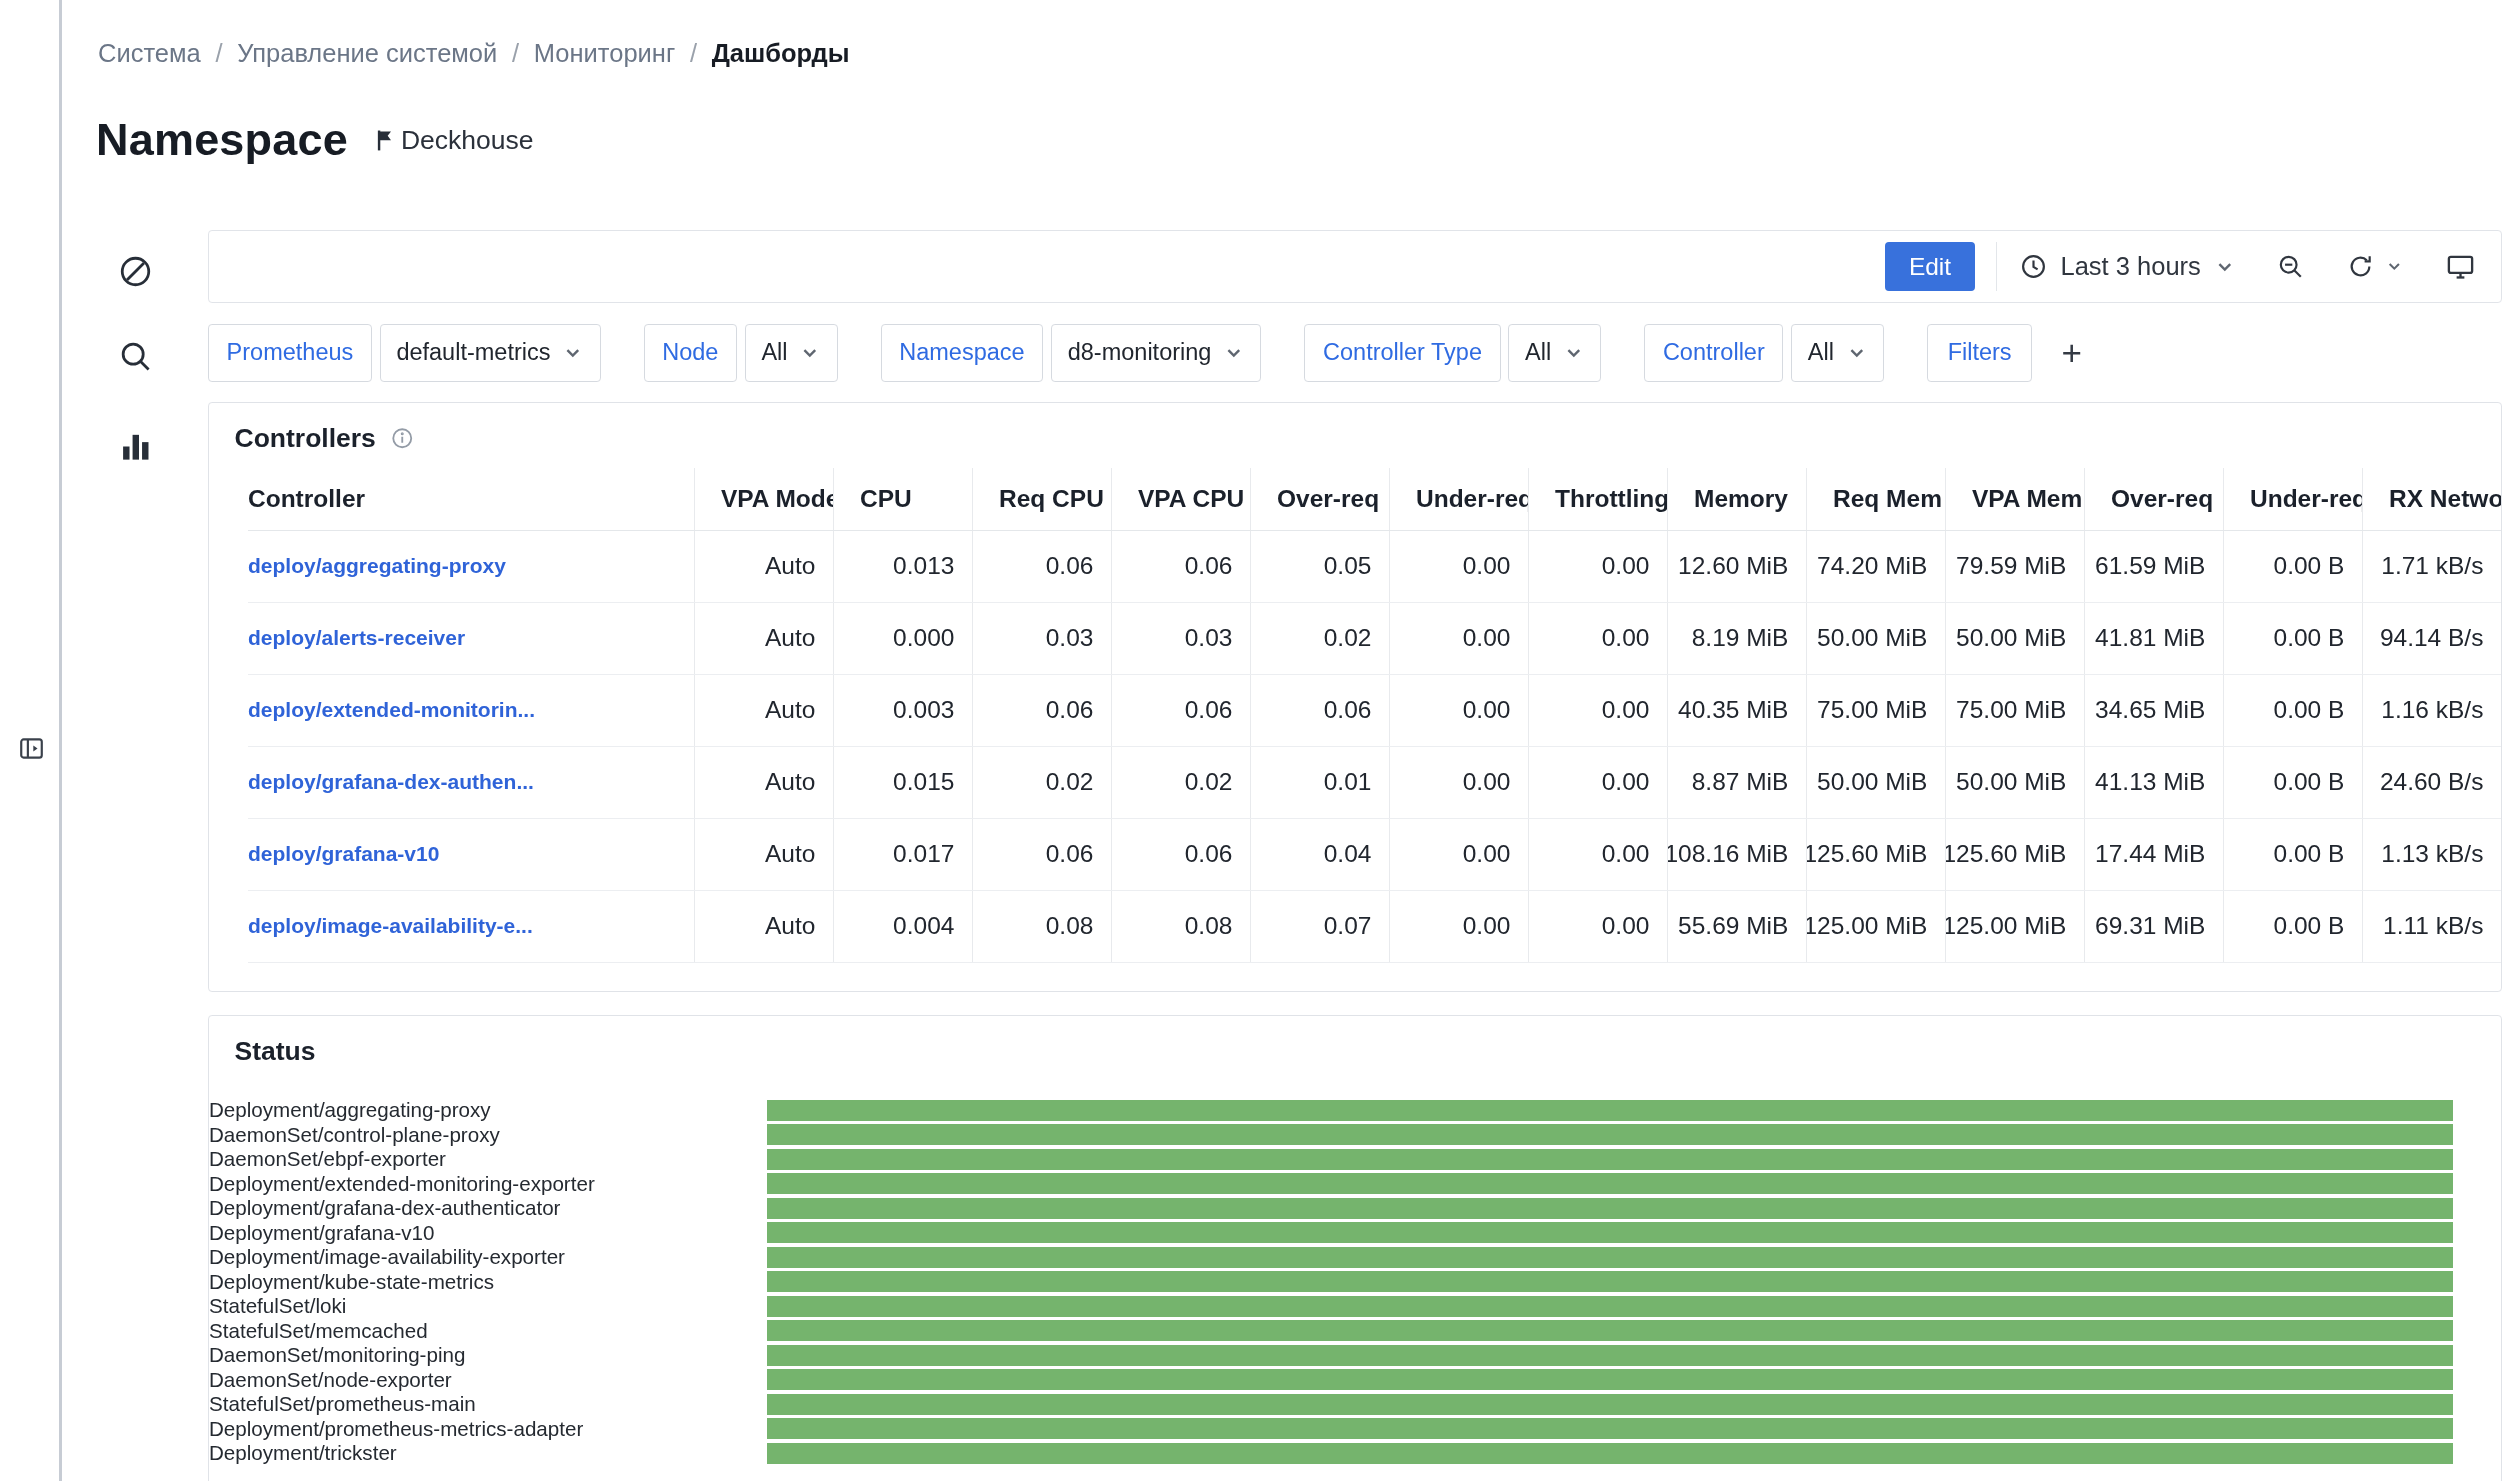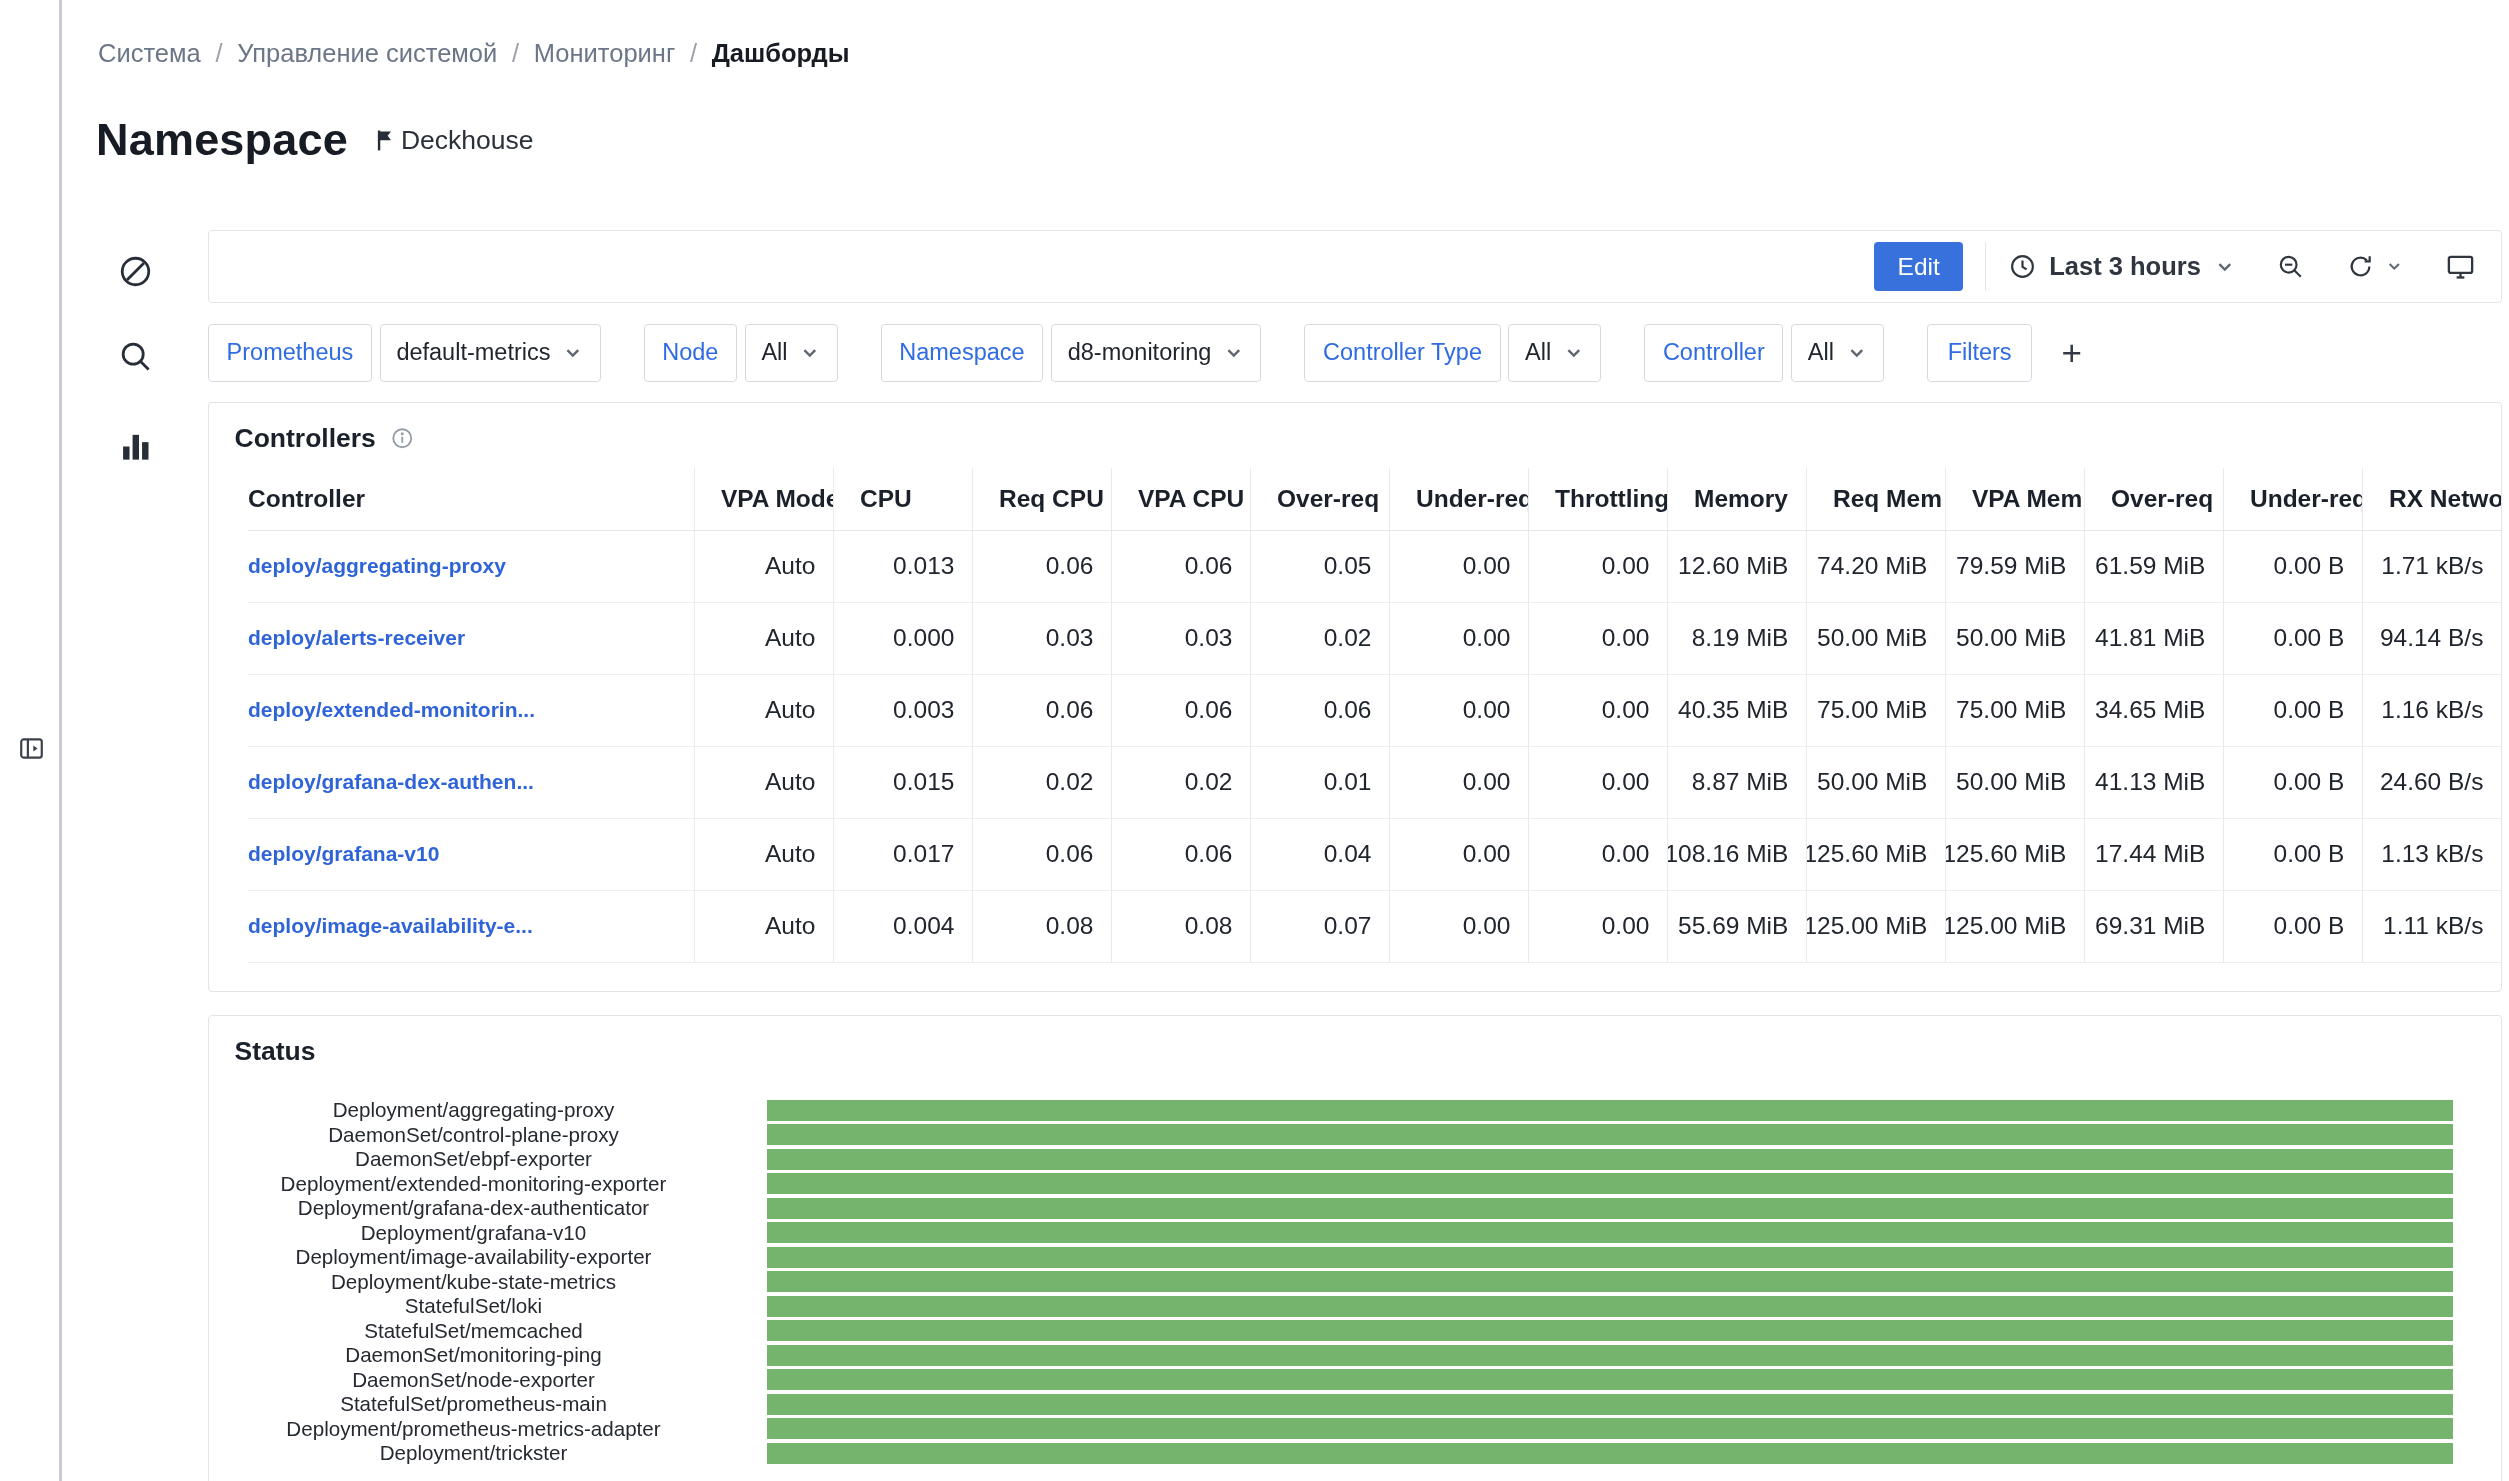--- a/index.html
+++ b/index.html
@@ -23,21 +23,21 @@
   
   .title-row{position:absolute;left:96px;top:114px;display:flex;align-items:center}
   .title-row h1{font-size:45px;font-weight:bold;color:#171c24;letter-spacing:0.2px}
   .flag-icon{margin-left:25.5px;display:flex;align-items:center}
   .badge{margin-left:1px;font-size:26.5px;color:#2b313b}
 
   
   .toolbar{position:absolute;left:208px;top:230px;width:2294px;height:73px;border:1px solid #e1e4e9;border-radius:3.9px;background:#fff;display:flex;align-items:center;justify-content:flex-end;padding-right:25.5px}
   .edit-btn{border:none;background:#3871dc;color:#fff;font-family:inherit;font-size:24.5px;font-weight:500;height:49px;padding:0 23.5px;border-radius:3.9px;cursor:pointer}
   .tb-divider{width:1px;height:49px;background:#e3e6ea;margin:0 21.6px}
-  .time-picker{display:flex;align-items:center;gap:12.7px;cursor:pointer;color:#30363f;font-size:25.5px;font-weight:700}
+  .time-picker{display:flex;align-items:center;gap:12.7px;cursor:pointer;color:#30363f;font-size:25.5px;font-weight:400}
   .tb-icon{margin-left:41px;display:flex;align-items:center;cursor:pointer}
   .refresh-group{margin-left:41px;display:flex;align-items:center;gap:9.8px}
   .chev-svg{width:21.6px;height:21.6px}
   .chev-sm{width:18.6px;height:18.6px}
 
   
   .filter-bar{position:absolute;left:208px;top:323px;height:59px;display:flex;align-items:center;gap:43px}
   .filter-pair{display:flex;gap:7.8px}
   .chip{height:58px;display:flex;align-items:center;border:1px solid #d6dae0;border-radius:3.9px;background:#fff;font-size:23.5px;cursor:pointer}
   .chip-label{padding:0 17.6px;color:#2f6be2;font-weight:500}
@@ -62,21 +62,21 @@
   .col-num{width:139px;flex:0 0 139px;border-left:1px solid #e8eaed}
   .th{font-size:24.5px;font-weight:bold;color:#1b212b;white-space:nowrap}
   .th.col-num{padding-left:26px;justify-content:flex-start}
   .td.col-num{justify-content:flex-end;padding-right:17.6px}
   .num{white-space:nowrap;font-size:24.5px;color:#21262e}
   .ctl-link{font-size:21px;color:#2f63d8;font-weight:700;text-decoration:none;cursor:pointer;white-space:nowrap}
 
   
   .chart{margin-top:31px}
   .bar-row{display:flex;align-items:center;height:24.5px}
-  .bar-label{width:529px;flex:0 0 529px;text-align:center;font-size:20.6px;color:#252a31;white-space:nowrap;overflow:hidden}
+  .bar-label{width:529px;flex:0 0 529px;text-align:left;font-size:20.6px;color:#252a31;white-space:nowrap;overflow:hidden}
   .bar-track{margin-left:29px;width:1686px;height:20.6px}
   .bar{height:100%}
   svg{display:block}
 </style>
 </head>
 <body>
 
 <div class="left-rule"></div>
 
 <div class="side-icon si-compass">

